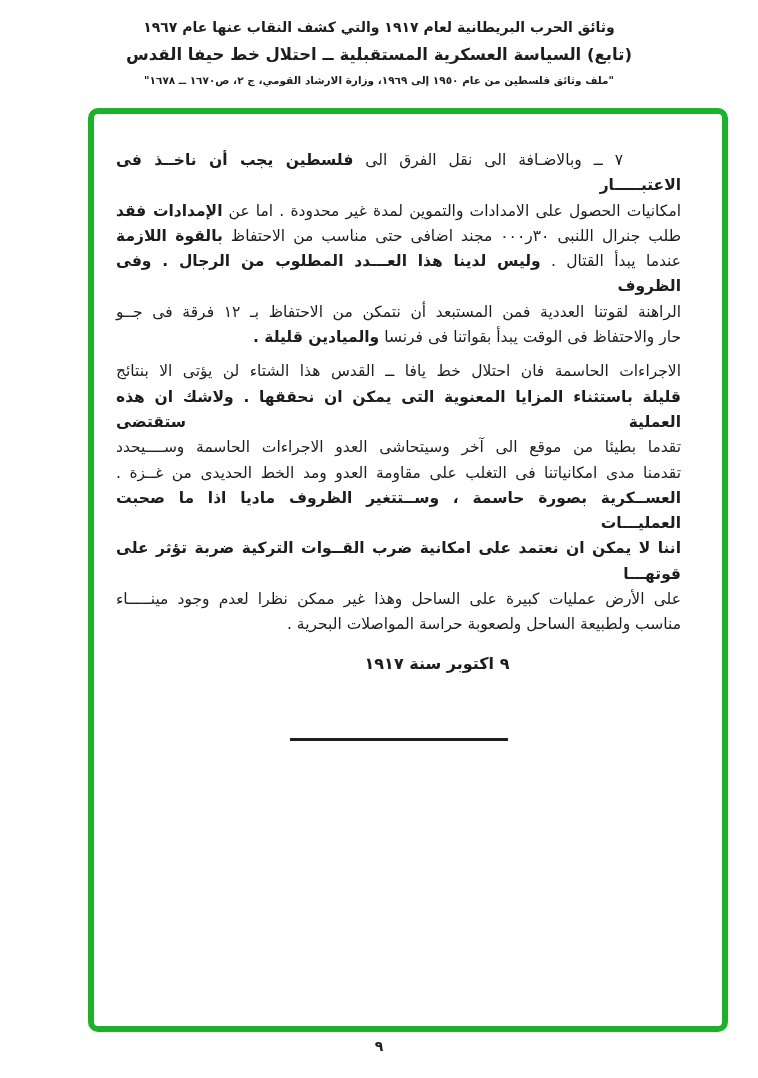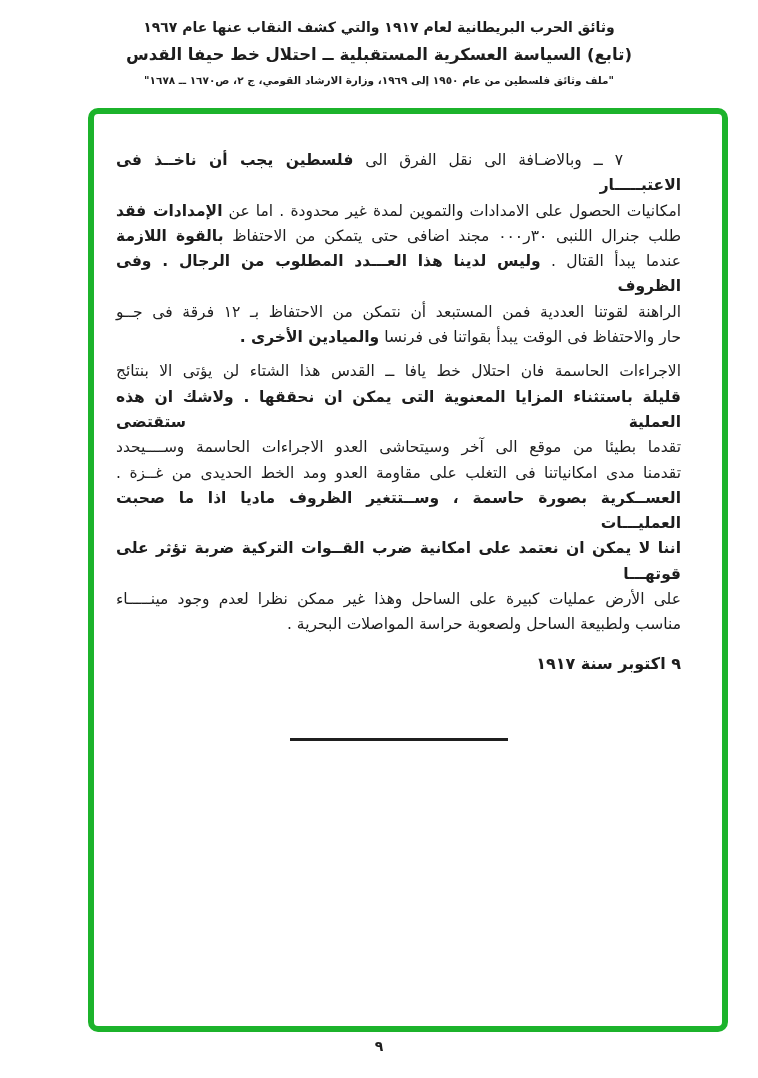--- a/index.html
+++ b/index.html
@@ -29,21 +29,21 @@
   .line{
     font-size:15.5px;line-height:25.3px;white-space:nowrap;
     text-align:justify;text-align-last:justify;white-space:normal;
   }
   .line.first{text-indent:58px;}
   .line.noj{text-align:right;text-align-last:right;}
   .line .b{font-weight:bold;}
   
   .date-line{
     margin:14px 0 0 0;padding-left:77px;
-    text-align:right;font-size:16px;font-weight:bold;line-height:24px;
+    text-align:center;font-size:16px;font-weight:bold;line-height:24px;
   }
   
   .divider{
     width:218px;height:3px;background:#1f1f1f;border:0;
     margin:62px auto 0 auto;
   }
   
   .footer{position:absolute;top:1036px;left:0;right:0;text-align:center;}
   .footer .num{font-size:14px;font-weight:bold;}
 </style>
@@ -57,24 +57,24 @@
     <div class="h2">(تابع) السياسة العسكرية المستقبلية ــ احتلال خط حيفا القدس</div>
     <div class="h3">"ملف وثائق فلسطين من عام ١٩٥٠ إلى ١٩٦٩، وزارة الارشاد القومي، ج ٢، ص١٦٧٠ ــ ١٦٧٨"</div>
   </header>
 
   <div class="frame">
     <div class="frame-inner">
       <div id="doc-body">
           <div class="para">
             <div class="line first"><span>٧ ــ وبالاضـافة الى نقل الفرق الى </span><span class="b">فلسطين يجب أن ناخــذ فى الاعتبـــــار</span></div>
             <div class="line"><span>امكانيات الحصول على الامدادات والتموين لمدة غير محدودة . اما عن </span><span class="b">الإمدادات فقد</span></div>
-            <div class="line"><span>طلب جنرال اللنبى ٣٠ر٠٠٠ مجند اضافى حتى يتمكن من الاحتفاظ </span><span class="b">بالقوة اللازمة</span></div>
+            <div class="line"><span>طلب جنرال اللنبى ٣٠ر٠٠٠ مجند اضافى حتى مناسب من الاحتفاظ </span><span class="b">بالقوة اللازمة</span></div>
             <div class="line"><span>عندما يبدأ القتال . </span><span class="b">وليس لدينا هذا العـــدد المطلوب من الرجال . </span><span class="b">وفى الظروف</span></div>
             <div class="line"><span>الراهنة لقوتنا العددية فمن المستبعد أن نتمكن من الاحتفاظ بـ ١٢ فرقة فى جــو</span></div>
-            <div class="line noj"><span>حار والاحتفاظ فى الوقت يبدأ بقواتنا فى فرنسا </span><span class="b">والميادين الأخرى .</span></div>
+            <div class="line noj"><span>حار والاحتفاظ فى الوقت يبدأ بقواتنا فى فرنسا </span><span class="b">والميادين قليلة .</span></div>
           </div>
           <div class="para">
             <div class="line"><span>الاجراءات الحاسمة فان احتلال خط يافا ــ القدس هذا الشتاء لن يؤتى الا بنتائج</span></div>
             <div class="line"><span class="b">قليلة باستثناء المزايا المعنوية التى يمكن ان نحققها . ولاشك ان هذه العملية ستقتضى</span></div>
             <div class="line"><span>تقدما بطيئا من موقع الى آخر وسيتحاشى العدو الاجراءات الحاسمة وســــيحدد</span></div>
             <div class="line"><span>تقدمنا مدى امكانياتنا فى التغلب على مقاومة العدو ومد الخط الحديدى من غــزة .</span></div>
             <div class="line"><span class="b">العســكرية بصورة حاسمة ، وســتتغير الظروف ماديا اذا ما صحبت العمليـــات</span></div>
             <div class="line"><span class="b">اننا لا يمكن ان نعتمد على امكانية ضرب القــوات التركية ضربة تؤثر على قوتهـــا</span></div>
             <div class="line"><span>على الأرض عمليات كبيرة على الساحل وهذا غير ممكن نظرا لعدم وجود مينـــــاء</span></div>
             <div class="line noj"><span>مناسب ولطبيعة الساحل ولصعوبة حراسة المواصلات البحرية .</span></div>

